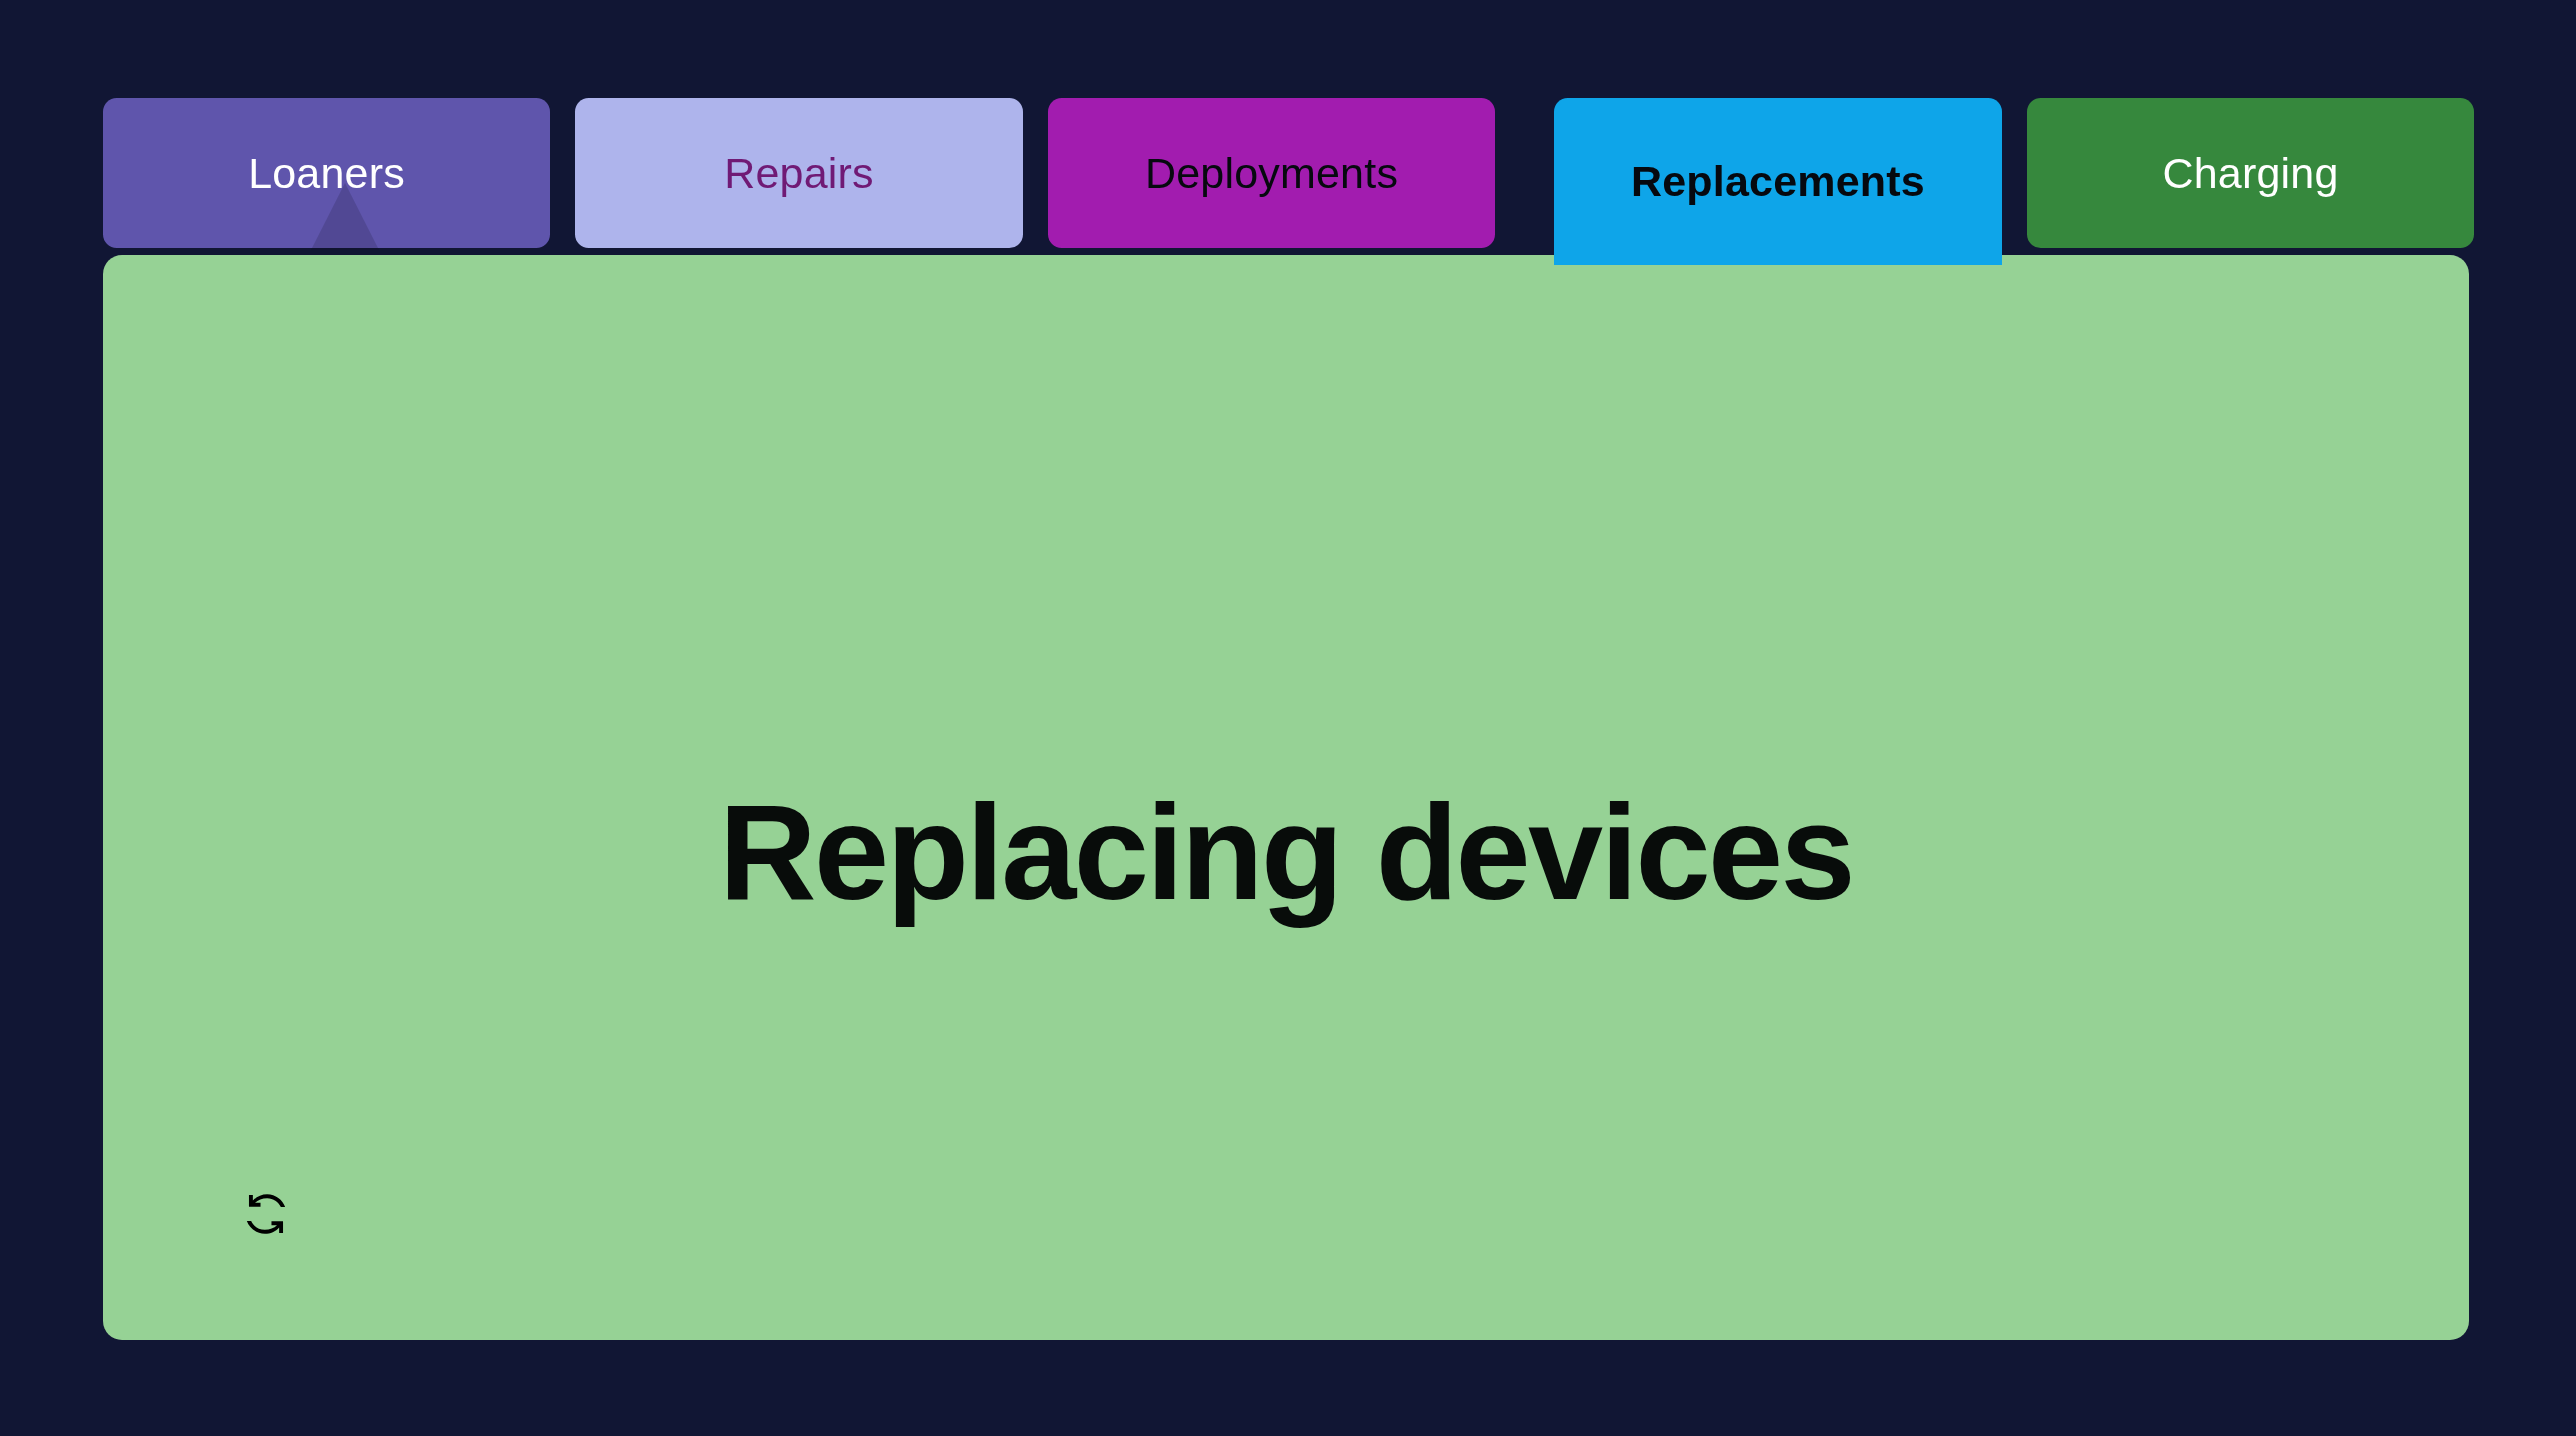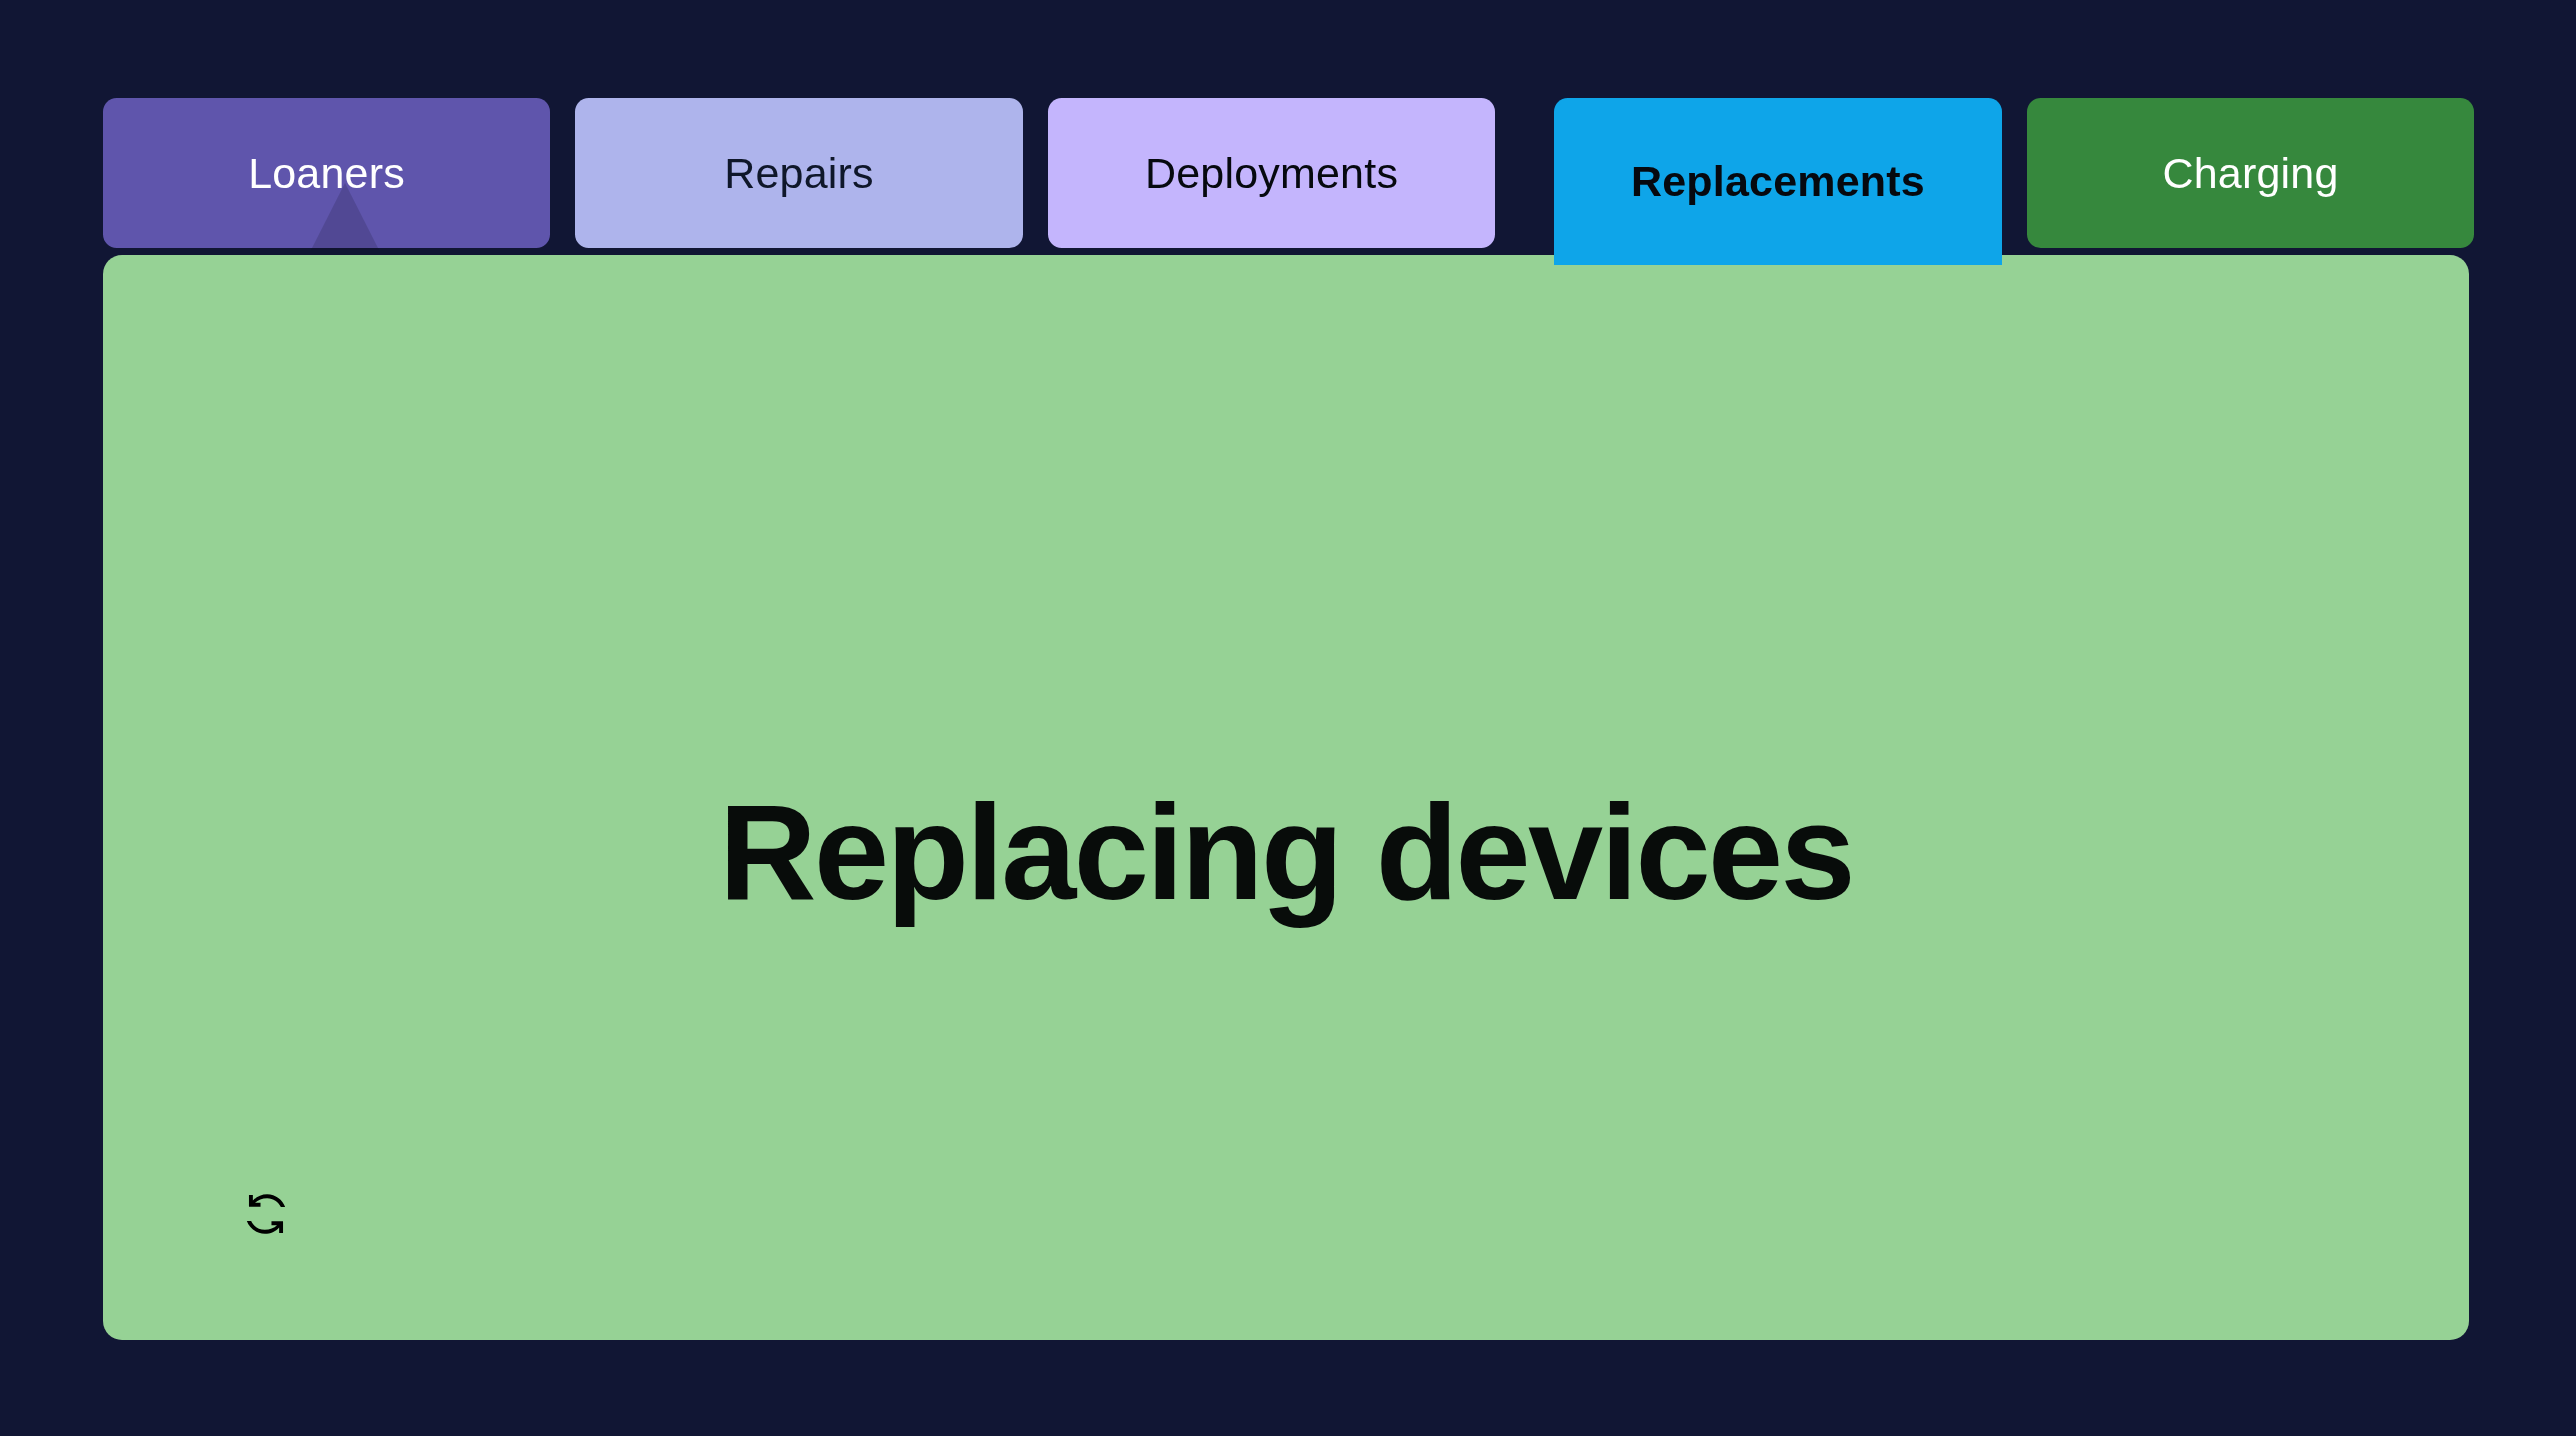--- a/index.html
+++ b/index.html
@@ -139,25 +139,25 @@
 <body>
 
 <div class="app">
 
   <div class="tabbar">
 
     <div class="tab tab-loaners" style="background:#5f55ac;color:#ffffff;">
       <span>Loaners</span>
     </div>
 
-    <div class="tab tab-repairs" style="background:#AEB4EC;color:#0f172a;">
+    <div class="tab tab-repairs" style="background:#AEB4EC;color:#701a75;">
       <span>Repairs</span>
     </div>
 
-    <div class="tab tab-deployments" style="background:#c4b5fd;color:#06090f;">
+    <div class="tab tab-deployments" style="background:#a21caf;color:#06090f;">
       <span>Deployments</span>
     </div>
 
     <div class="tab tab-replacements" style="background:#0ea5e9;color:#06090f;margin-left:34px;">
       <span>Replacements</span>
     </div>
 
     <div class="tab tab-charging" style="background:#36883D;color:#ffffff;">
       <span>Charging</span>
     </div>

